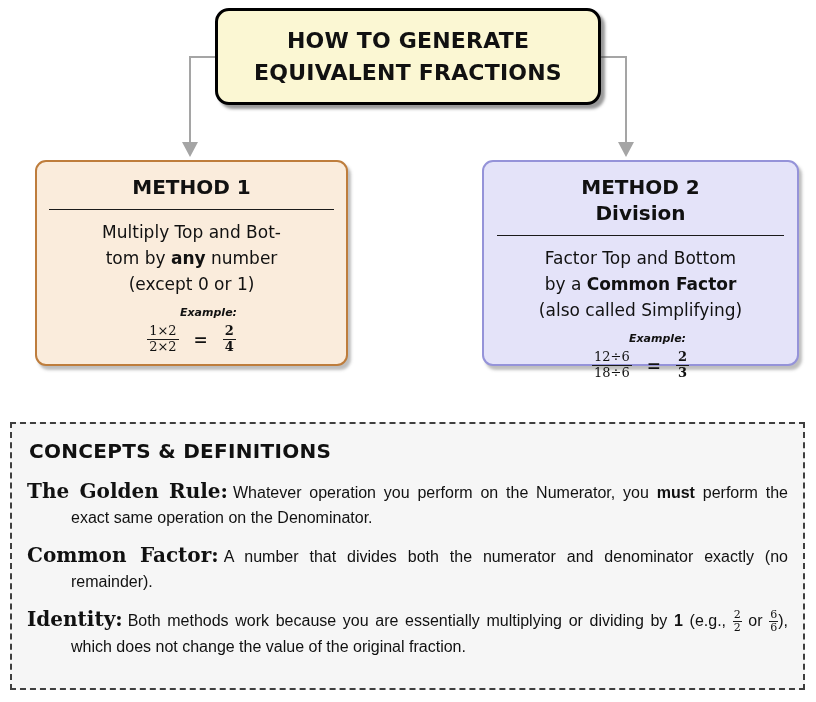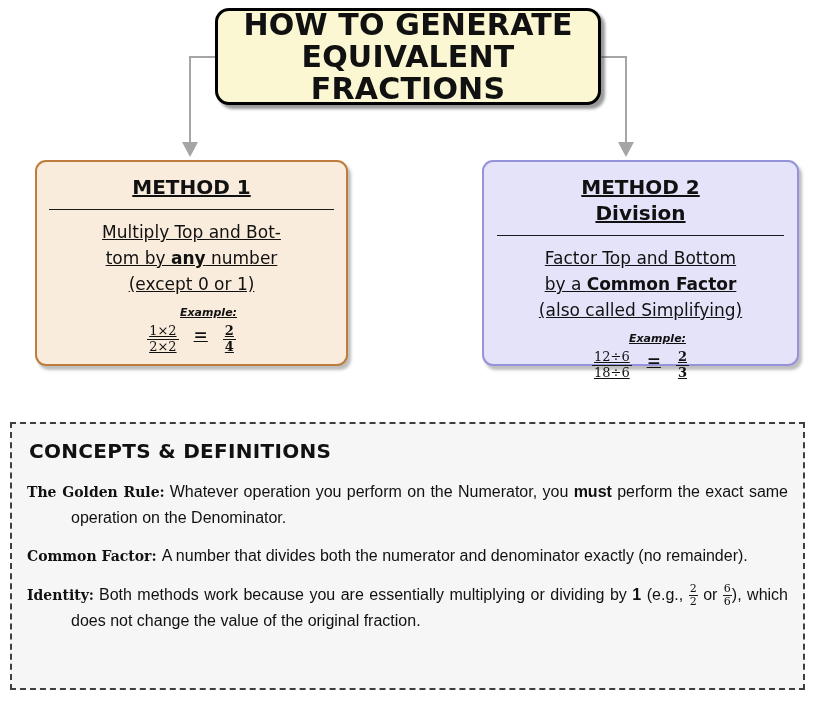--- a/index.html
+++ b/index.html
@@ -14,53 +14,52 @@
 
   
   .title-box {
     position: absolute; left: 215px; top: 8px; width: 386px; height: 97px;
     background: #FBF7D3;
     border: 3px solid #000000;
     border-radius: 14px;
     box-shadow: 4px 4px 3px rgba(70,70,70,0.55);
     display: flex; flex-direction: column; justify-content: center; align-items: center;
     text-align: center;
-    font-size: 30px; line-height: 32px; font-weight: 700;
+    font-size: 22px; line-height: 32px; font-weight: 700;
     letter-spacing: 0.2px;
     z-index: 2;
   }
 
   
   .seg { position: absolute; background: #A5A5A5; }
   .arrowhead {
     position: absolute; width: 0; height: 0;
     border-left: 8px solid transparent;
     border-right: 8px solid transparent;
     border-top: 15px solid #A5A5A5;
   }
 
   
   .method-box {
     position: absolute; top: 160px; height: 206px;
     border-radius: 11px;
     box-shadow: 3px 4px 3px rgba(110,110,110,0.45);
     text-align: center;
     padding-top: 12px;
-    text-decoration: underline;
   }
   .method-box.m1 { left: 35px;  width: 313px; background: #FAECDC; border: 2px solid #BE7D3C; }
   .method-box.m2 { left: 482px; width: 317px; background: #E4E3F9; border: 2px solid #9593D9; }
   .method-heading { font-size: 20px; line-height: 26px; font-weight: 700; }
   .method-sub     { font-size: 20px; line-height: 26px; font-weight: 700; }
   .divider { width: 92%; margin: 9px auto 9px; border: 0; border-top: 1.5px solid #1a1a1a; }
   .method-body { font-size: 17px; line-height: 26px; }
   .example-label { font-style: italic; font-weight: 600; font-size: 11px; margin-top: 9px; margin-left: 34px; }
   .example-row {
     margin-top: 5px;
-    display: flex; justify-content: center; gap: 15px;
+    display: flex; justify-content: center; align-items: center; gap: 15px;
     font-family: "DejaVu Serif", serif;
   }
   .frac { display: inline-block; font-size: 13px; line-height: 1.15; text-align: center; vertical-align: middle; }
   .frac .num { display: block; border-bottom: 1px solid #1a1a1a; padding: 0 2px; }
   .frac .den { display: block; padding: 0 2px; }
   .frac.result { font-weight: 700; }
   .eq { font-size: 17px; font-weight: 600; }
 
   
   .concepts-box {
@@ -73,21 +72,21 @@
   .concepts-heading { font-size: 20px; font-weight: 700; margin: 2px 0 16px 2px; letter-spacing: 0.3px; }
   .definition {
     font-family: "Liberation Sans", sans-serif;
     font-size: 16px; line-height: 25px;
     margin: 0 0 13px 0;
     padding-left: 44px; text-indent: -44px;
     text-align: justify;
   }
   .term {
     font-family: "DejaVu Serif", serif;
-    font-weight: 700; font-size: 14px;
+    font-weight: 700; font-size: 20px;
     margin-right: 5px;
   }
   .b { font-weight: 700; }
   .ifrac {
     display: inline-block; text-indent: 0;
     font-family: "DejaVu Serif", serif;
     font-size: 11px; line-height: 1.1; text-align: center; vertical-align: -5px;
   }
   .ifrac .num { display: block; border-bottom: 1px solid #1a1a1a; padding: 0 1px; }
   .ifrac .den { display: block; padding: 0 1px; }

